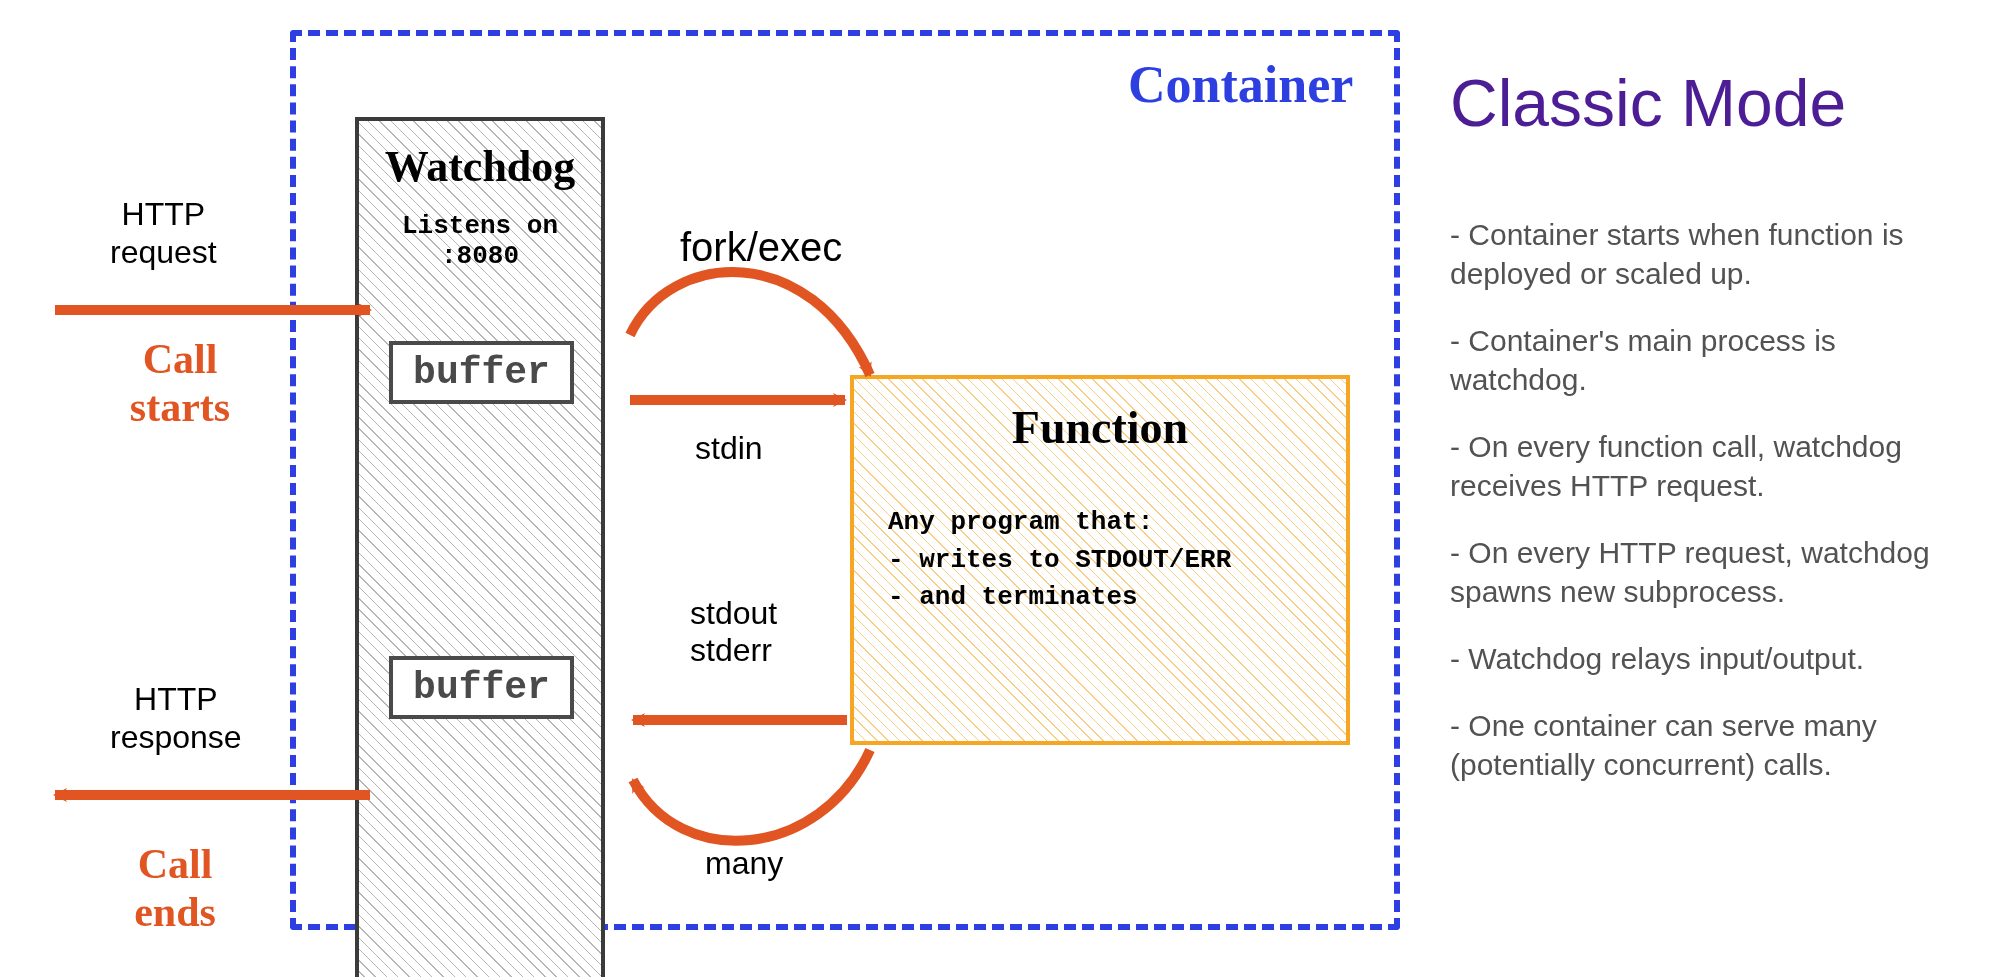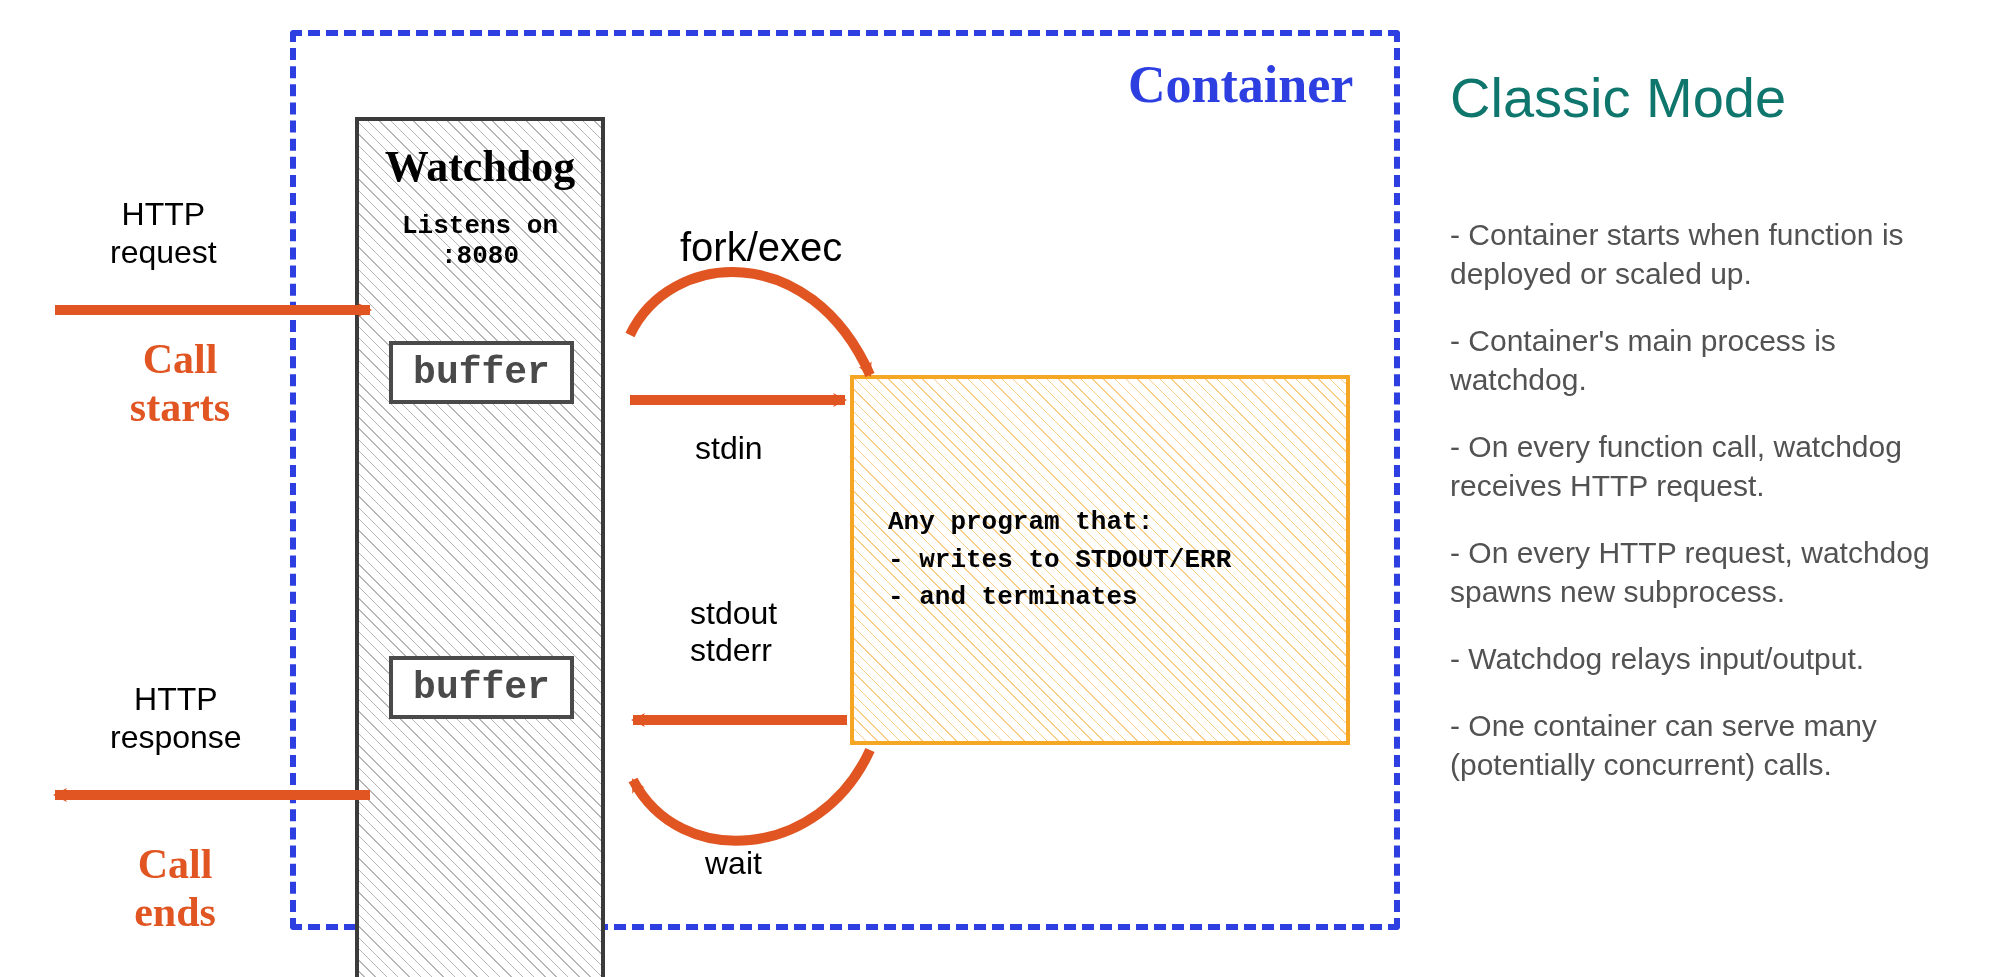--- a/index.html
+++ b/index.html
@@ -52,23 +52,23 @@
     text-align: center;
     font-family: "Courier New", Courier, monospace;
     font-weight: bold;
     font-size: 38px;
     color: #4a4a4a;
     padding: 6px 0;
   }
 
   
   .panel-title {
-    font-size: 56px;
+    font-size: 66px;
     font-weight: 400;
-    color: #0f766e;
+    color: #4c1d95;
   }
   .panel-list {
     color: #525252;
     font-size: 30px;
     line-height: 1.3;
   }
   .panel-list .item { margin-bottom: 28px; }
 
   
   svg.overlay {
@@ -101,20 +101,21 @@
   <div class="abs buffer-box" style="left:30px; top:220px; width:185px;">
     <span>buffer</span>
   </div>
 
   <div class="abs buffer-box" style="left:30px; top:535px; width:185px;">
     <span>buffer</span>
   </div>
 </div>
 
 <div class="abs function-box" style="left:850px; top:375px; width:500px; height:370px;">
+  <div class="abs handwritten black-text" style="left:0; right:0; top:22px; text-align:center; font-size:46px;">Function</div>
   <div class="abs mono black-text" style="left:34px; top:125px; font-size:26px; line-height:1.45;">
     <div>Any program that:</div>
     <div>- writes to STDOUT/ERR</div>
     <div>- and terminates</div>
   </div>
 </div>
 
 <div class="abs plain black-text" style="left:110px; top:195px; font-size:32px; text-align:center; line-height:1.2;">
   <span>HTTP<br>request</span>
 </div>
@@ -127,21 +128,21 @@
 
 <div class="abs plain black-text" style="left:680px; top:225px; font-size:40px;">fork/exec</div>
 
 <div class="abs plain black-text" style="left:695px; top:430px; font-size:32px;">stdin</div>
 
 <div class="abs plain black-text" style="left:690px; top:595px; font-size:32px; line-height:1.15;">
   <div>stdout</div>
   <div>stderr</div>
 </div>
 
-<div class="abs plain black-text" style="left:705px; top:845px; font-size:32px;">wait</div>
+<div class="abs plain black-text" style="left:705px; top:845px; font-size:32px;">many</div>
 
 <svg class="overlay" viewBox="0 0 2000 977">
   <defs>
     <marker id="ah" markerWidth="18" markerHeight="18" refX="12" refY="7" orient="auto" markerUnits="userSpaceOnUse">
       <path d="M0,0 L14,7 L0,14 L4,7 Z" fill="#e05522"></path>
     </marker>
   </defs>
 
   <line x1="55" y1="310" x2="370" y2="310" stroke="#e05522" stroke-width="10" marker-end="url(#ah)"></line>
 

